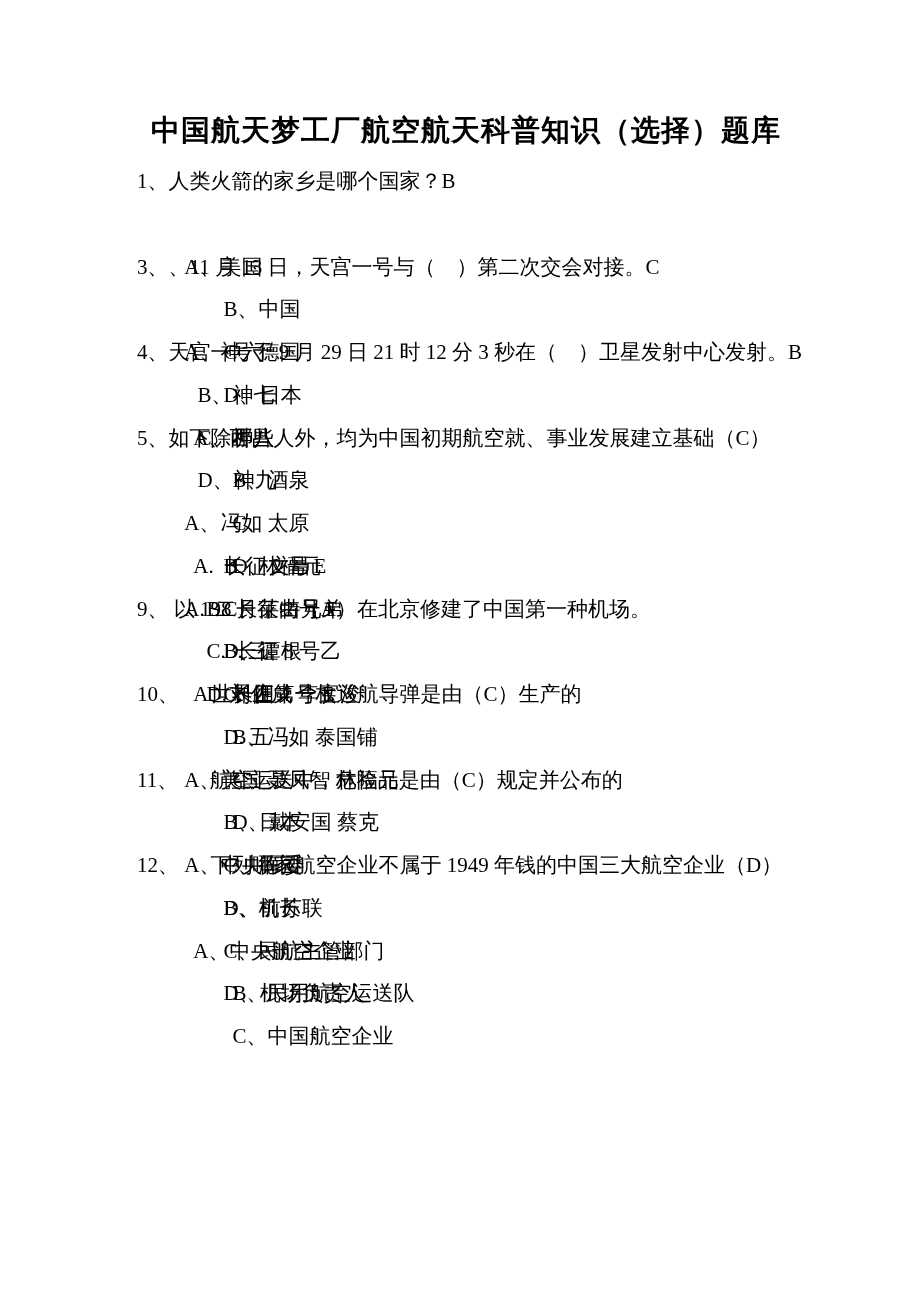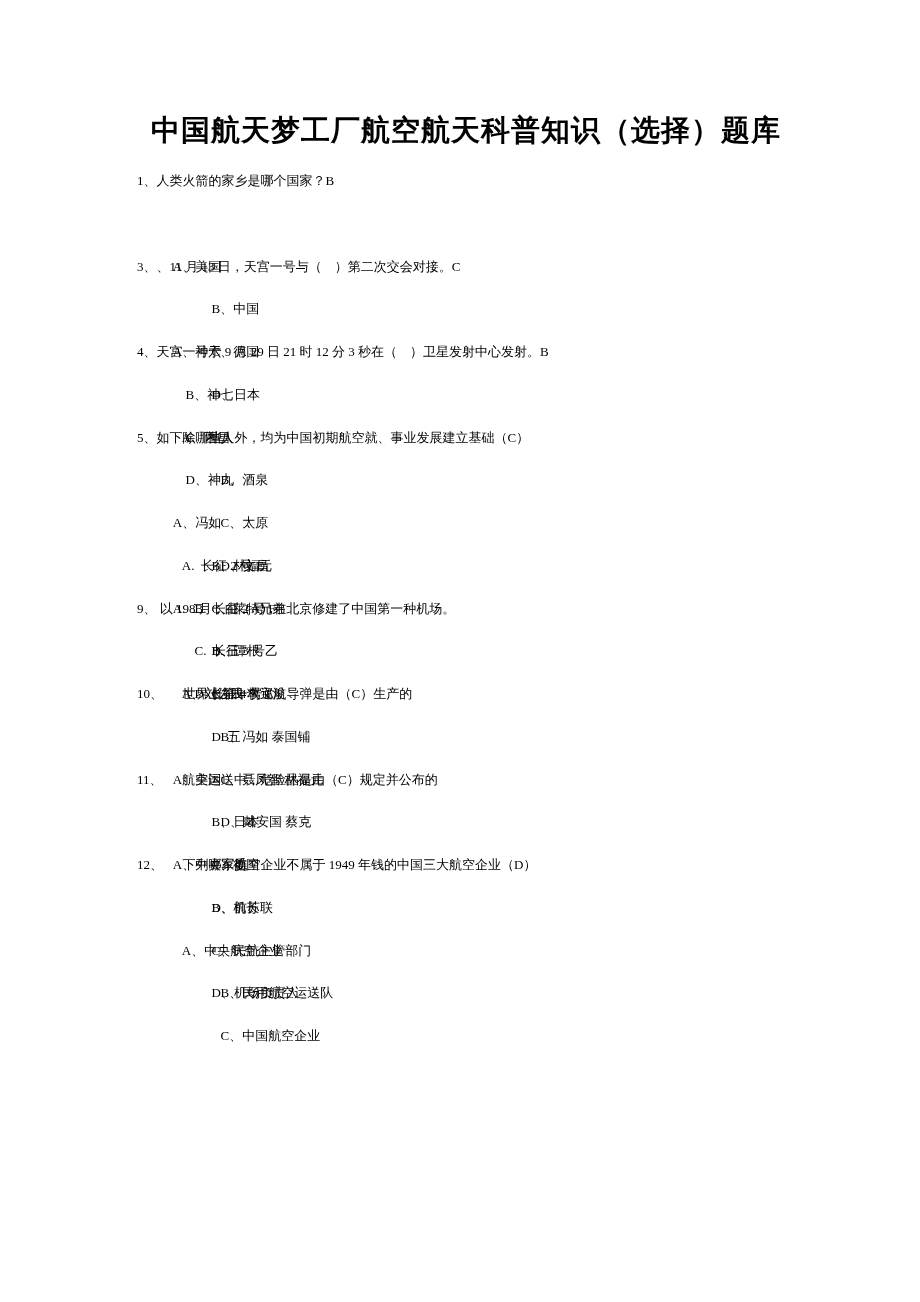--- a/index.html
+++ b/index.html
@@ -32,21 +32,21 @@
   }
   .body {
     position: absolute;
     top: 160px;
     left: 0;
     width: 100%;
   }
   .line {
     height: 42.75px;
     line-height: 42.75px;
-    font-size: 13px;
+    font-size: 21px;
     white-space: pre;
   }
   .opt-line span { white-space: pre; }
   
   .ind-q     { margin-left: 137px; }
   .ind-flush { margin-left: 127px; }
   .ind-opt   { margin-left: 154px; }
   .ind-opt2  { margin-left: 163px; }
   
   .gap-sm span + span { margin-left: 12px; }

